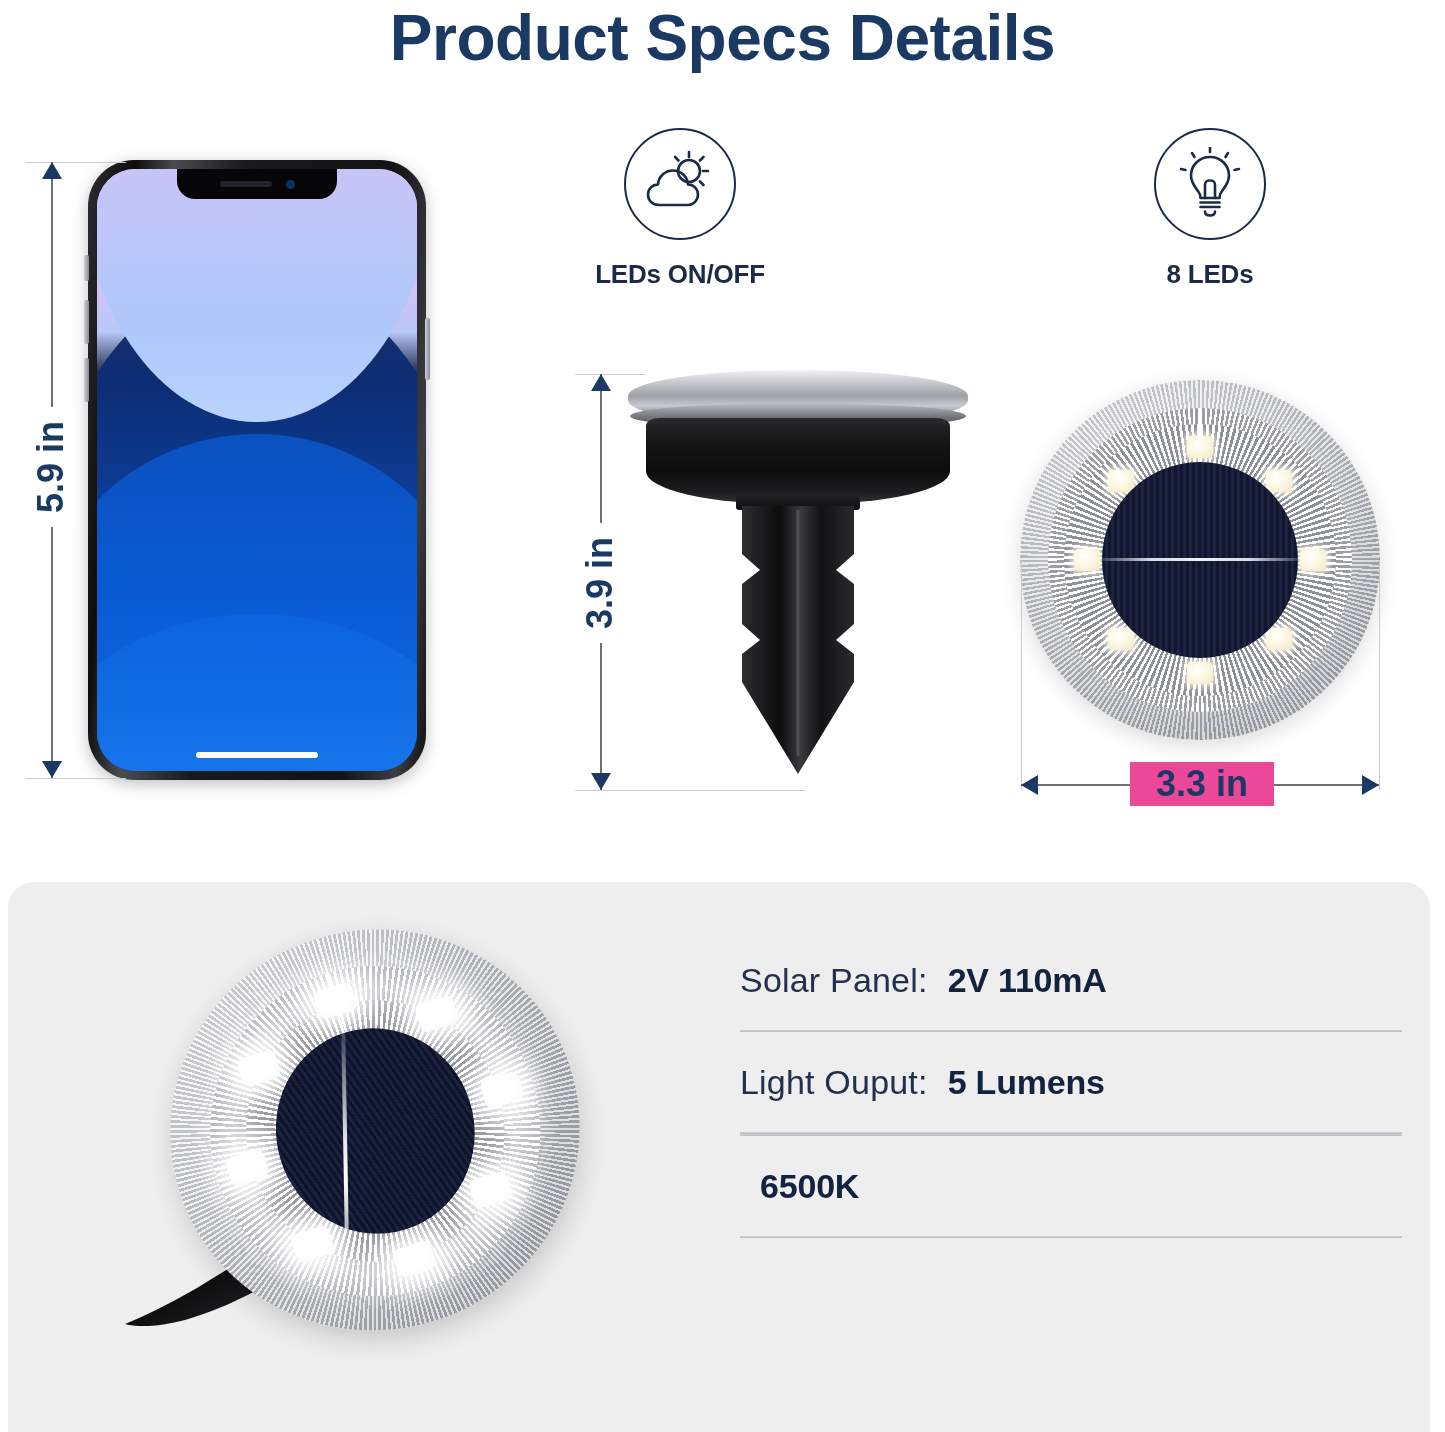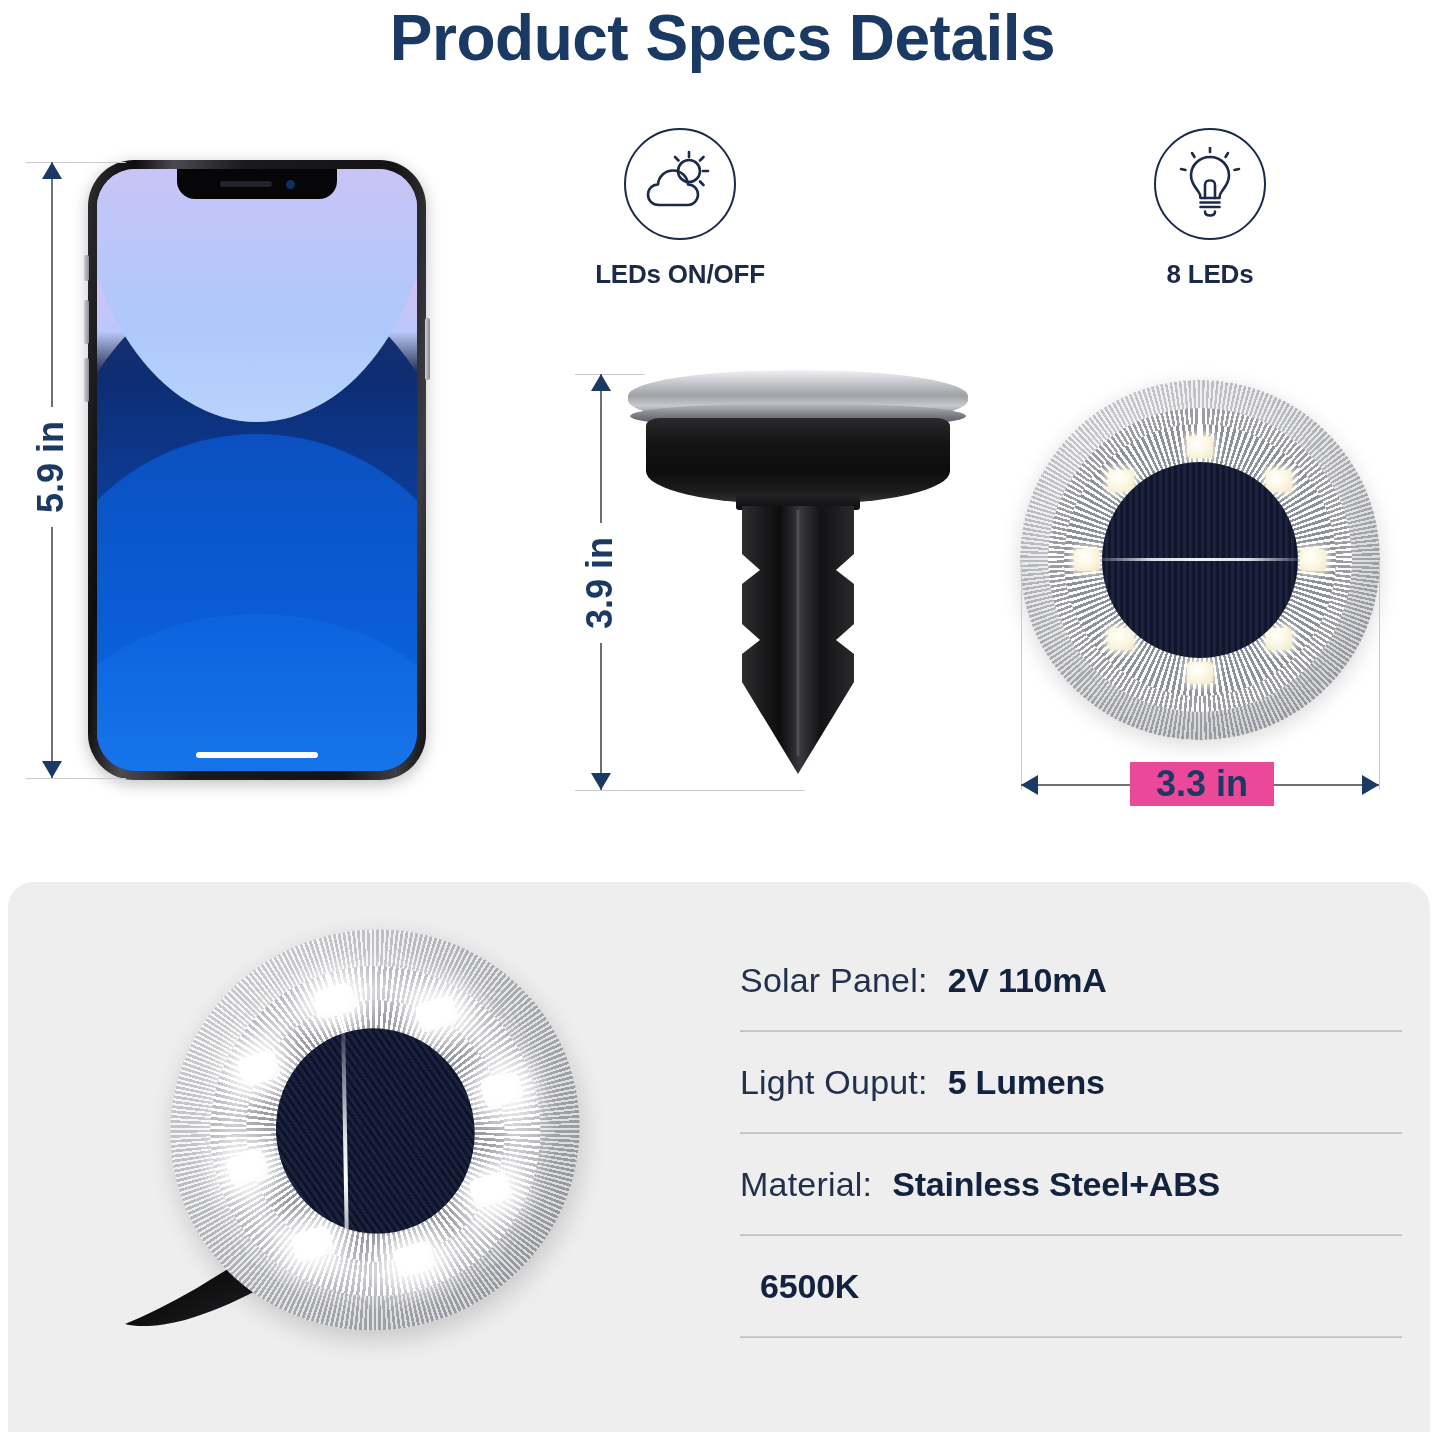--- a/index.html
+++ b/index.html
@@ -615,24 +615,20 @@
     <span class="spec-value">2V 110mA</span>
   </div>
   <div class="spec-divider"></div>
 
   <div class="spec-row">
     <span class="spec-label">Light Ouput:</span>
     <span class="spec-value">5 Lumens</span>
   </div>
   <div class="spec-divider"></div>
 
-  <div class="spec-row">
-    <span class="spec-label">Material:</span>
-    <span class="spec-value">Stainless Steel+ABS</span>
-  </div>
   <div class="spec-divider"></div>
 
   <div class="spec-row">
     <span class="spec-value">6500K</span>
   </div>
   <div class="spec-divider"></div>
 
 </div>
 
 </body></html>

